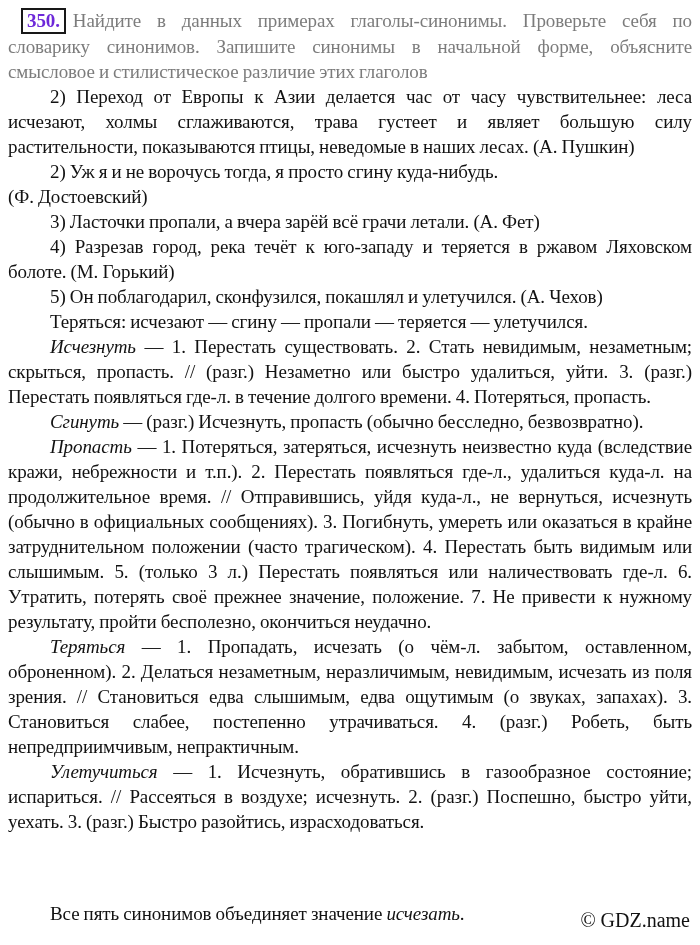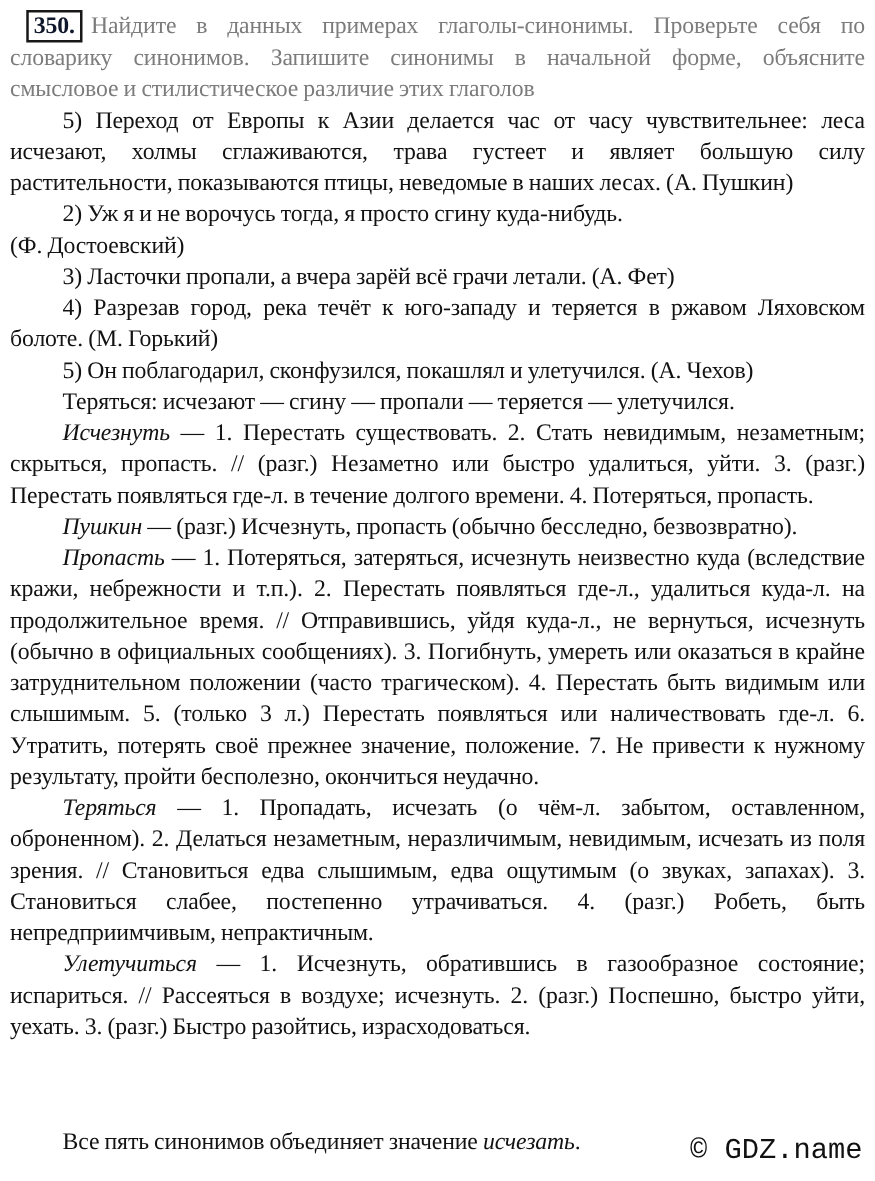--- a/index.html
+++ b/index.html
@@ -33,72 +33,71 @@
   }
   .ex-num {
     display: inline-block;
     margin-left: 13px;
     margin-right: 7px;
     padding: 0 4px 1px 4px;
     border: 2px solid #181818;
     font-weight: 700;
     font-size: 19px;
     line-height: 21px;
-    color: #0f172a;
+    color: #6d28d9;
     text-indent: 0;
   }
   .dict-word {
   }
   .bottom-row {
     position: absolute;
     left: 8px;
     right: 6px;
     top: 901px;
     display: flex;
     justify-content: space-between;
     align-items: flex-start;
     gap: 48px;
   }
   .conclusion {
     flex: 1 1 auto;
     text-align: left;
   }
   .copyright {
     flex: 0 0 auto;
-    font-size: 23px;
+    font-size: 20px;
     line-height: 25px;
     padding-top: 7px;
     padding-right: 4px;
     color: #111111;
     white-space: nowrap;
-    font-family: Liberation Mono, monospace;
   }
 </style>
 </head>
 <body>
 
 <div class="page">
 
   <p class="para instruction"><span class="ex-num">350.</span><span>Найдите в данных примерах глаголы-синонимы. Проверьте себя по словарику синонимов. Запишите синонимы в начальной форме, объясните смысловое и стилистическое различие этих глаголов</span></p>
 
-  <p class="para">5) Переход от Европы к Азии делается час от часу чувствительнее: леса исчезают, холмы сглаживаются, трава густеет и являет большую силу растительности, показываются птицы, неведомые в наших лесах. (А. Пушкин)</p>
+  <p class="para">2) Переход от Европы к Азии делается час от часу чувствительнее: леса исчезают, холмы сглаживаются, трава густеет и являет большую силу растительности, показываются птицы, неведомые в наших лесах. (А. Пушкин)</p>
 
   <p class="para"><span>2) Уж я и не ворочусь тогда, я просто сгину куда-нибудь.</span><br><span>(Ф. Достоевский)</span></p>
 
   <p class="para">3) Ласточки пропали, а вчера зарёй всё грачи летали. (А. Фет)</p>
 
   <p class="para">4) Разрезав город, река течёт к юго-западу и теряется в ржавом Ляховском болоте. (М. Горький)</p>
 
   <p class="para">5) Он поблагодарил, сконфузился, покашлял и улетучился. (А. Чехов)</p>
 
   <p class="para">Теряться: исчезают — сгину — пропали — теряется — улетучился.</p>
 
   <p class="para"><i class="dict-word">Исчезнуть</i> <span>— 1. Перестать существовать. 2. Стать невидимым, незаметным; скрыться, пропасть. // (разг.) Незаметно или быстро удалиться, уйти. 3. (разг.) Перестать появляться где-л. в течение долгого времени. 4. Потеряться, пропасть.</span></p>
 
-  <p class="para"><i class="dict-word">Пушкин</i> <span>— (разг.) Исчезнуть, пропасть (обычно бесследно, безвозвратно).</span></p>
+  <p class="para"><i class="dict-word">Сгинуть</i> <span>— (разг.) Исчезнуть, пропасть (обычно бесследно, безвозвратно).</span></p>
 
   <p class="para"><i class="dict-word">Пропасть</i> <span>— 1. Потеряться, затеряться, исчезнуть неизвестно куда (вследствие кражи, небрежности и т.п.). 2. Перестать появляться где-л., удалиться куда-л. на продолжительное время. // Отправившись, уйдя куда-л., не вернуться, исчезнуть (обычно в официальных сообщениях). 3. Погибнуть, умереть или оказаться в крайне затруднительном положении (часто трагическом). 4. Перестать быть видимым или слышимым. 5. (только 3 л.) Перестать появляться или наличествовать где-л. 6. Утратить, потерять своё прежнее значение, положение. 7. Не привести к нужному результату, пройти бесполезно, окончиться неудачно.</span></p>
 
   <p class="para"><i class="dict-word">Теряться</i> <span>— 1. Пропадать, исчезать (о чём-л. забытом, оставленном, оброненном). 2. Делаться незаметным, неразличимым, невидимым, исчезать из поля зрения. // Становиться едва слышимым, едва ощутимым (о звуках, запахах). 3. Становиться слабее, постепенно утрачиваться. 4. (разг.) Робеть, быть непредприимчивым, непрактичным.</span></p>
 
   <p class="para"><i class="dict-word">Улетучиться</i> <span>— 1. Исчезнуть, обратившись в газообразное состояние; испариться. // Рассеяться в воздухе; исчезнуть. 2. (разг.) Поспешно, быстро уйти, уехать. 3. (разг.) Быстро разойтись, израсходоваться.</span></p>
 
   <div class="bottom-row">
     <p class="para conclusion"><span>Все пять синонимов объединяет значение </span><i>исчезать</i><span>.</span></p>
     <div class="copyright">© GDZ.name</div>

